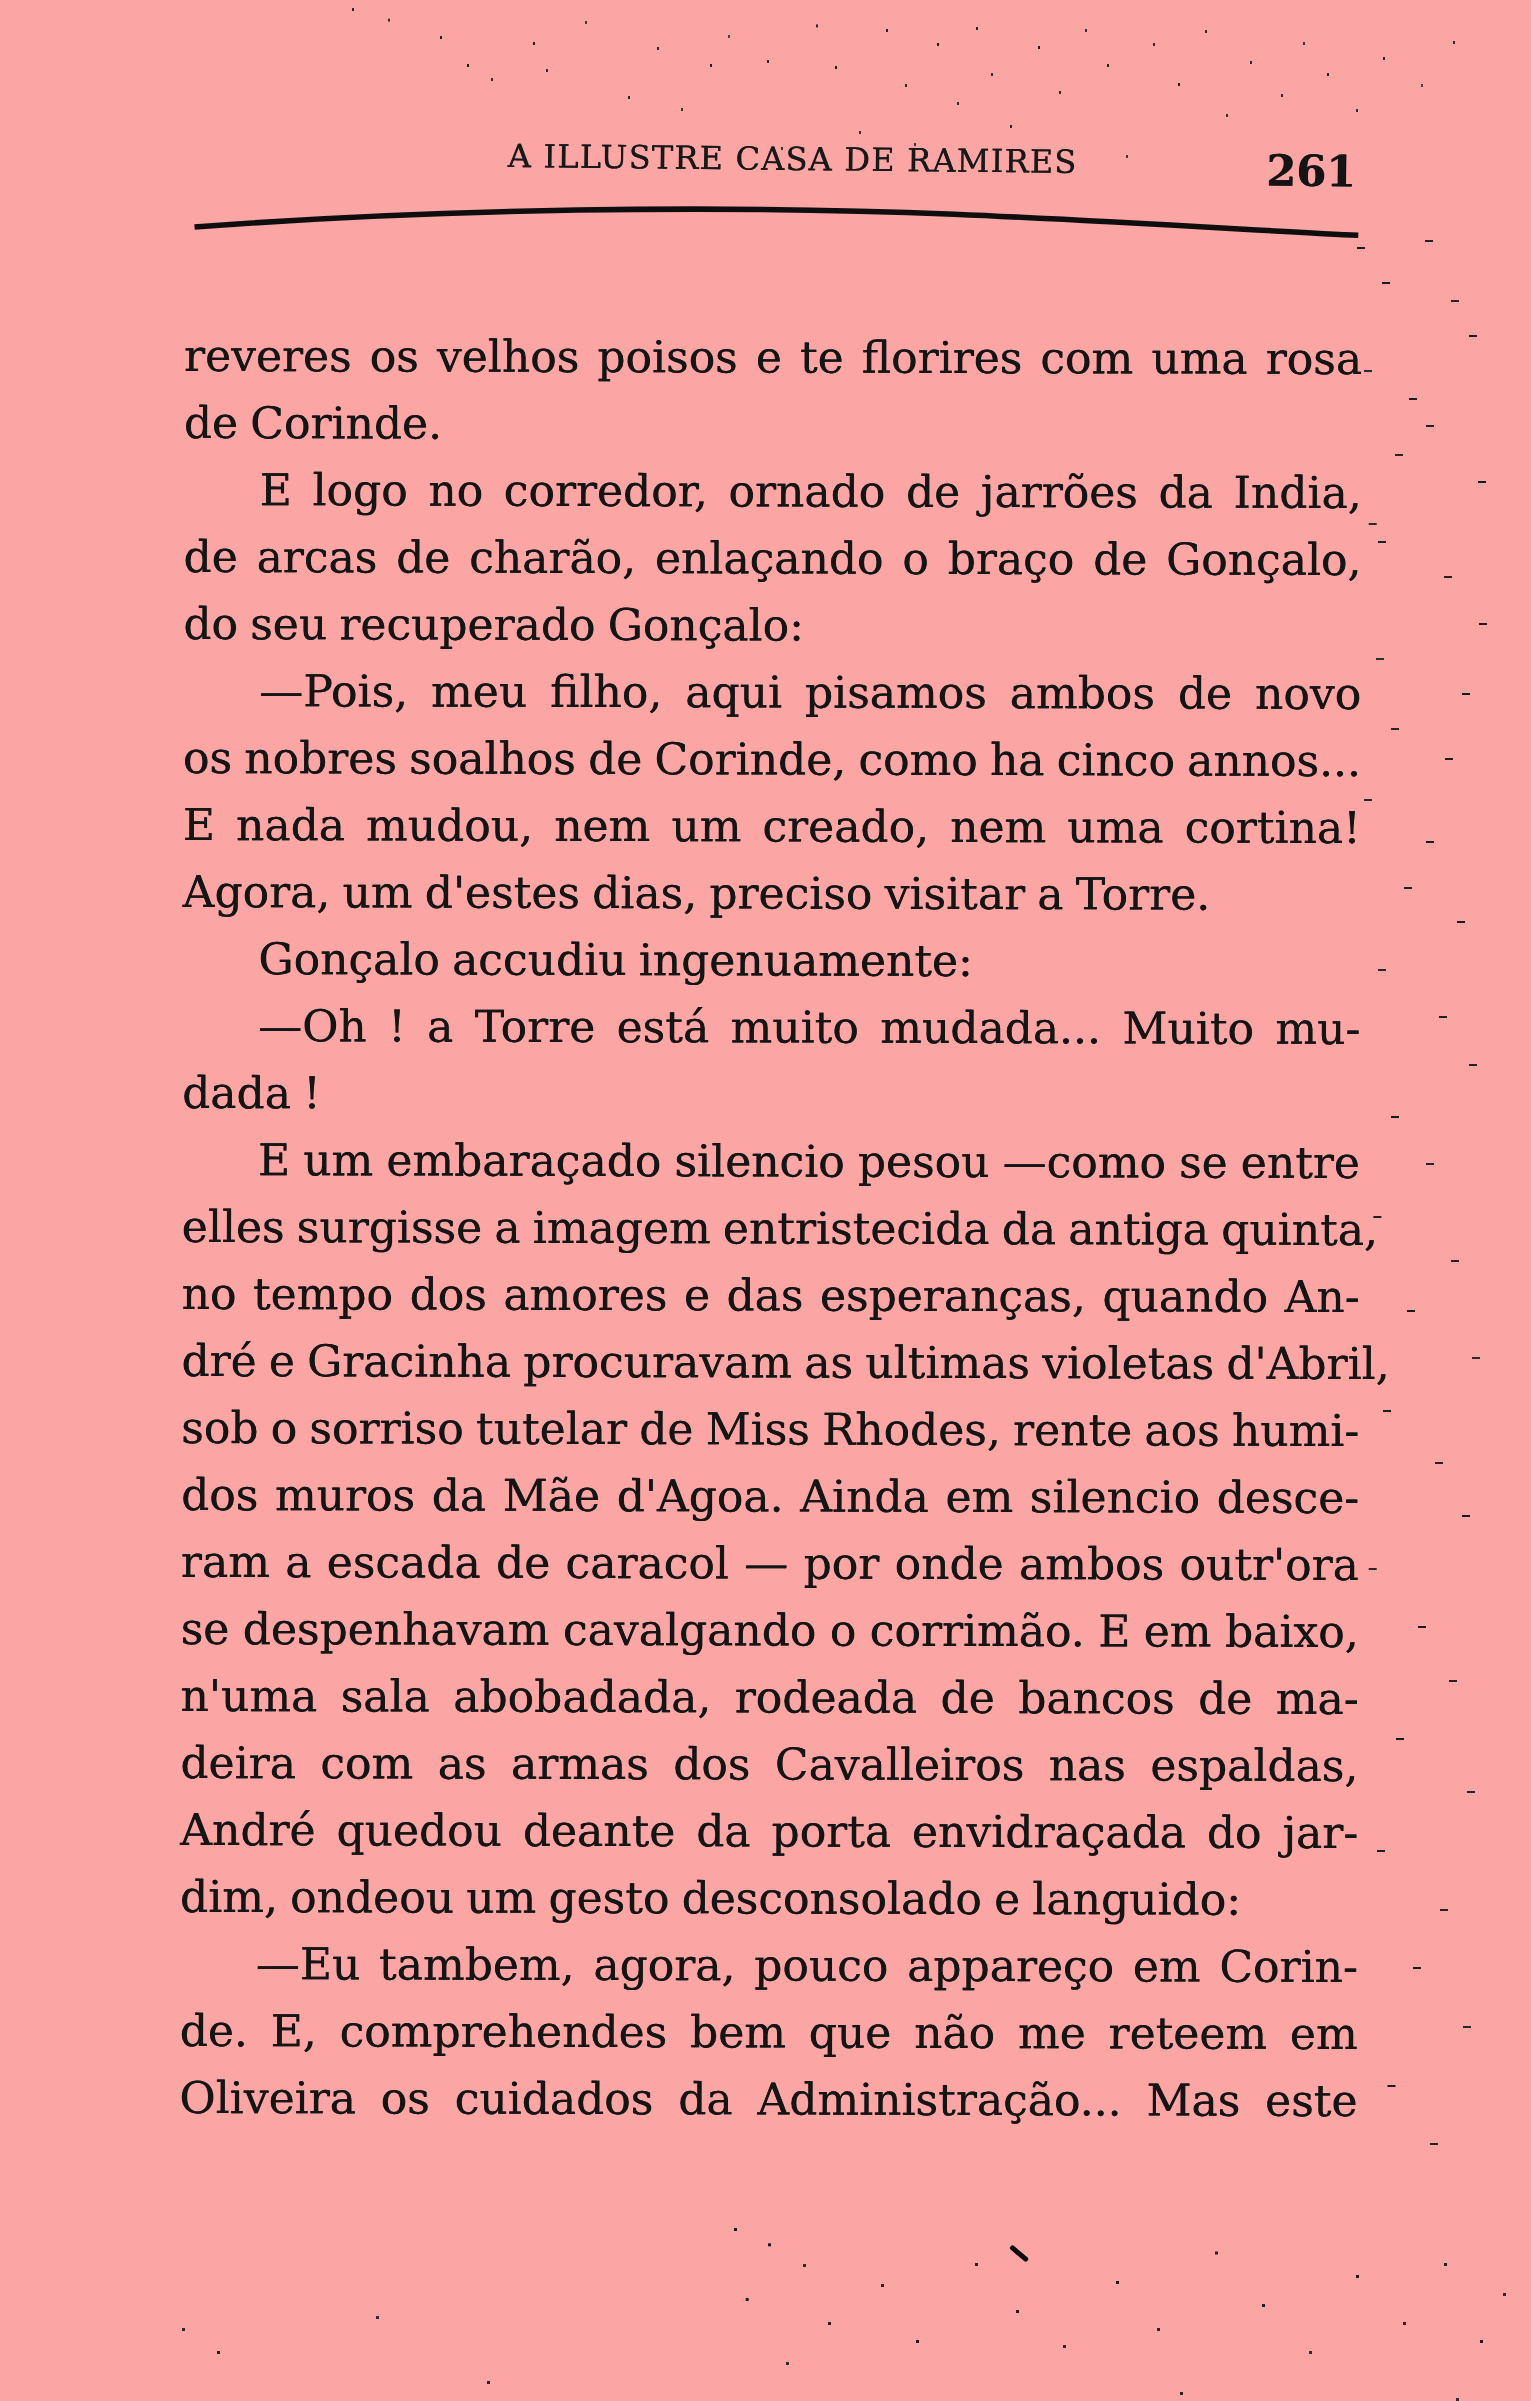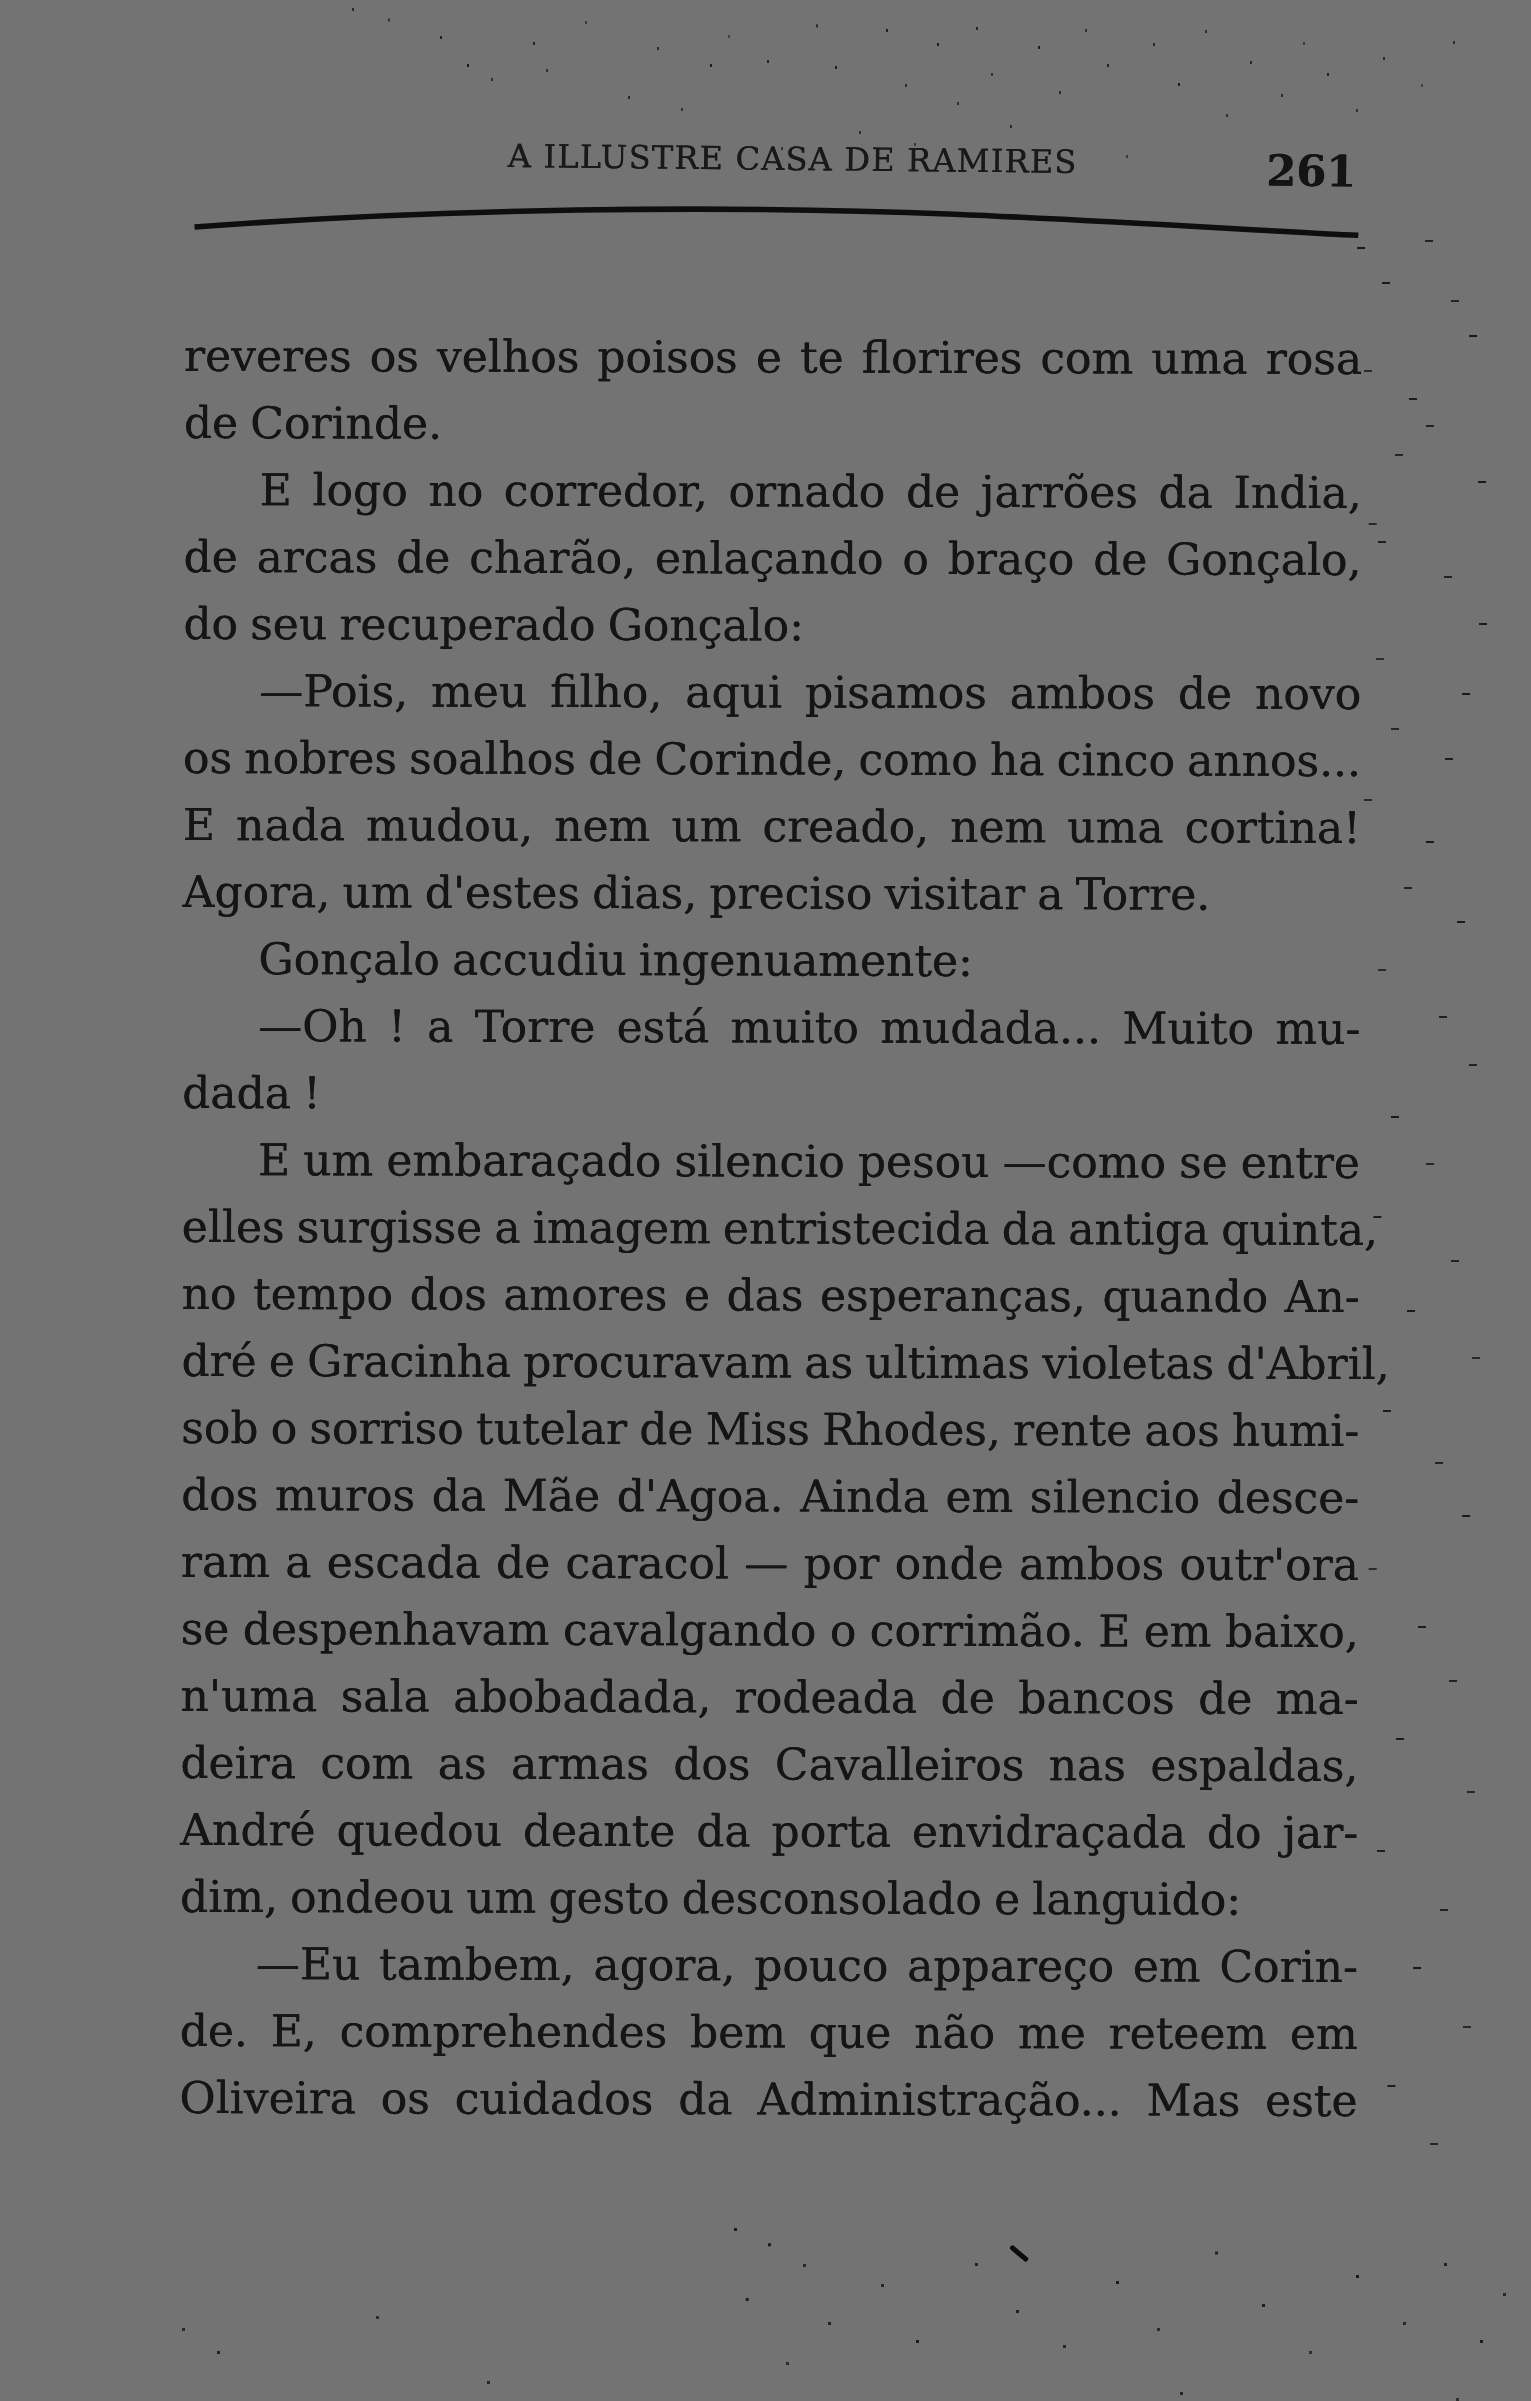--- a/index.html
+++ b/index.html
@@ -1,19 +1,19 @@
 <!DOCTYPE html>
 <html style="font-size:9.4px"><head>
 <meta charset="utf-8">
 <style>
   html,body{margin:0;padding:0;background:#888;}
   .page{
     position:relative;
     width:1532px;height:2401px;
-    background:#737373;
+    background:#fca5a5;
     overflow:hidden;
     font-family:"DejaVu Serif", serif;
     color:#161616;
   }
   
   .running-header-title{
     position:absolute;
     left:411px;top:140px;width:763px;
     text-align:center;
     font-size:32px;

